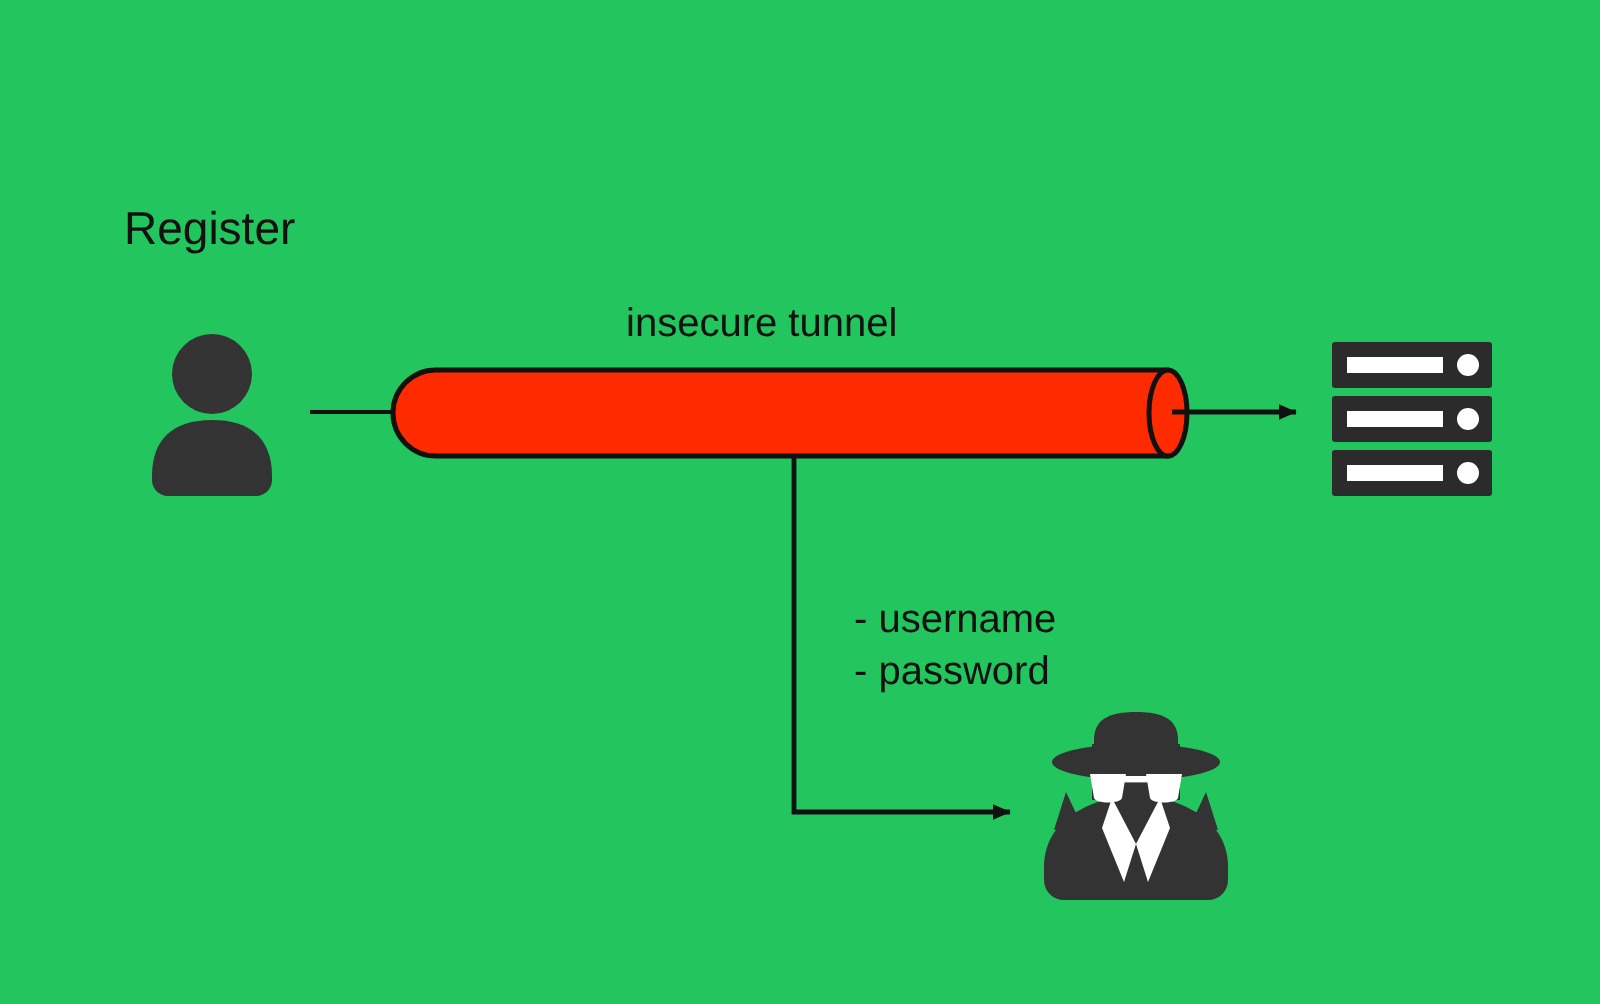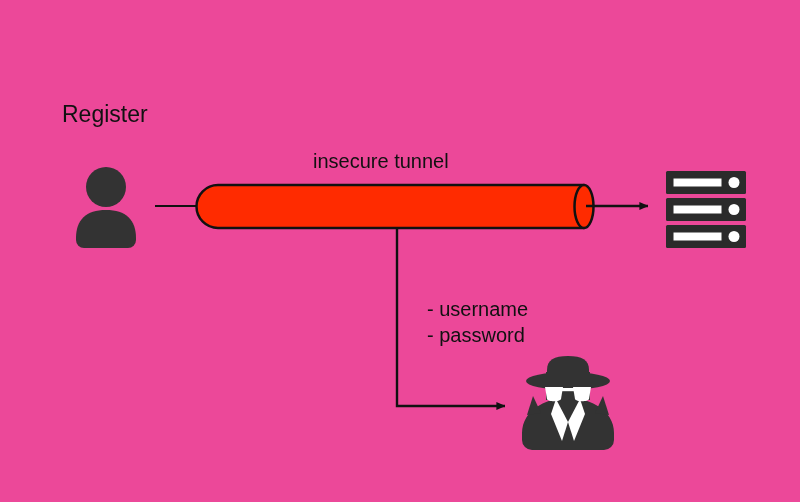--- a/index.html
+++ b/index.html
@@ -8,21 +8,21 @@
     padding: 0;
     background: #ffffff;
   }
   body {
     font-family: "Liberation Sans", sans-serif;
   }
   #canvas {
     position: relative;
     width: 800px;
     height: 502px;
-    background: #ec4899;
+    background: #22c55e;
     overflow: hidden;
   }
   #diagram-svg {
     position: absolute;
     left: 0;
     top: 0;
     width: 800px;
     height: 502px;
     display: block;
   }

